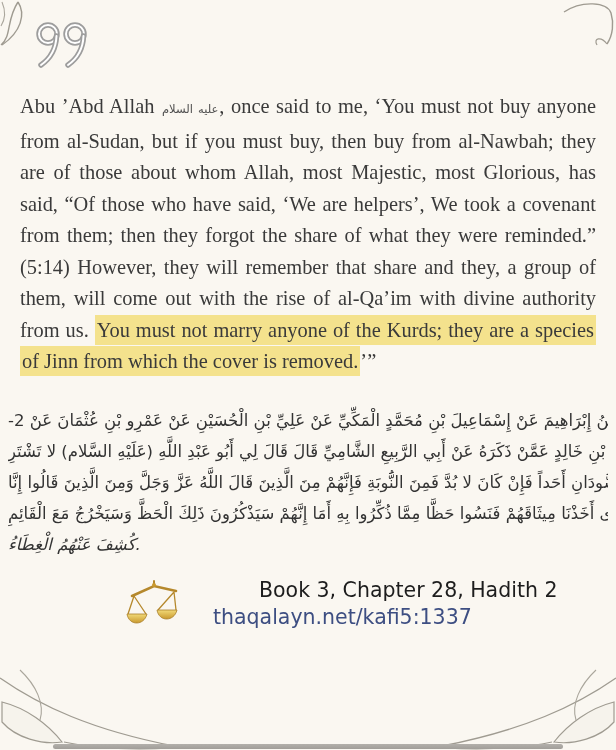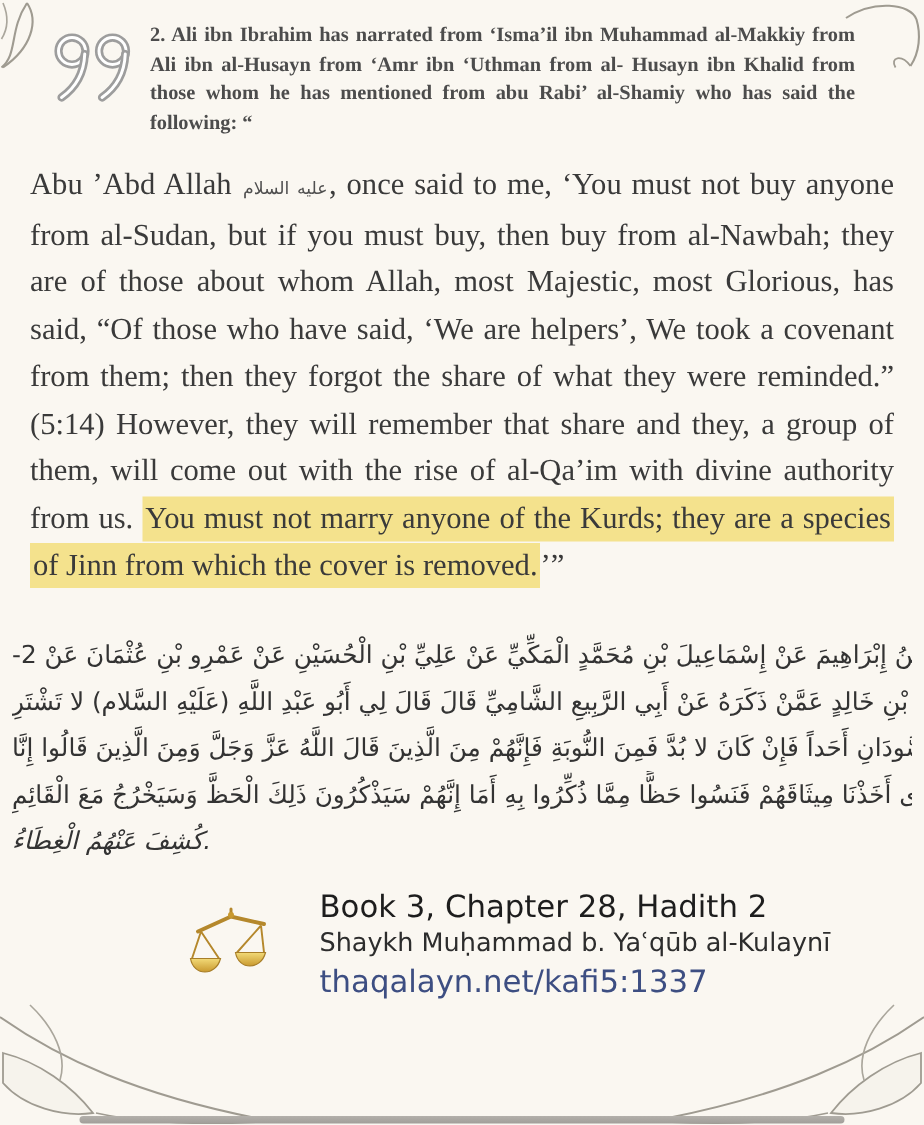--- a/index.html
+++ b/index.html
@@ -44,21 +44,21 @@
     line-height:31px;height:31px;
     text-align:justify;text-align-last:justify;
     overflow:hidden;white-space:nowrap;
   }
   .ar-line.last{text-align:right;text-align-last:left;font-style:italic;}
   
   .footer{display:flex;align-items:center;margin:14px 0 0 126px;}
   .scales{flex:0 0 56px;margin-top:2px;}
   .f-text{margin-left:31px;font-family:"DejaVu Sans",sans-serif;}
   .f-title{font-size:22.5px;color:#1d1d1d;line-height:29px;}
-  .f-ref{font-size:20.5px;color:#1d1d1d;line-height:28px;}
+  .f-ref{font-size:20.5px;color:#1d1d1d;line-height:28px;margin-left:46px;}
   .f-author{font-size:17px;color:#2d2d2d;line-height:23px;}
   .f-link{font-size:20.5px;color:#3d4e82;line-height:27px;cursor:pointer;}
   
   .corner{position:absolute;pointer-events:none;}
   .c-tl{top:0;left:0;}
   .c-tr{top:0;right:0;}
   .c-bl{bottom:0;left:0;}
   .c-br{bottom:0;right:0;}
   .bottom-bar{
     position:absolute;bottom:1px;left:53px;right:53px;height:5px;
@@ -104,21 +104,20 @@
         <circle cx="15" cy="16" r="9" stroke="#9d9d9d" stroke-width="5.5"></circle>
         <circle cx="15" cy="16" r="9" stroke="#ffffff" stroke-width="2"></circle>
         <path d="M23.5,18 C23,31 18,40 8,47" stroke="#9d9d9d" stroke-width="5.5"></path>
         <path d="M23.5,18 C23,31 18,40 8,47" stroke="#ffffff" stroke-width="2"></path>
         <circle cx="42" cy="16" r="9" stroke="#9d9d9d" stroke-width="5.5"></circle>
         <circle cx="42" cy="16" r="9" stroke="#ffffff" stroke-width="2"></circle>
         <path d="M50.5,18 C50,31 45,40 35,47" stroke="#9d9d9d" stroke-width="5.5"></path>
         <path d="M50.5,18 C50,31 45,40 35,47" stroke="#ffffff" stroke-width="2"></path>
       </g>
     </svg>
-    <div class="quote-text">2. Ali ibn Ibrahim has narrated from ‘Isma’il ibn Muhammad al-Makkiy from Ali ibn al-Husayn from ‘Amr ibn ‘Uthman from al- Husayn ibn Khalid from those whom he has mentioned from abu Rabi’ al-Shamiy who has said the following: “</div>
   </div>
 
   <p class="hadith-en"><span>Abu ’Abd Allah </span><span class="honorific">عليه السلام</span><span>, once said to me, ‘You must not buy anyone from al-Sudan, but if you must buy, then buy from al-Nawbah; they are of those about whom Allah, most Majestic, most Glorious, has said, “Of those who have said, ‘We are helpers’, We took a covenant from them; then they forgot the share of what they were reminded.” (5:14) However, they will remember that share and they, a group of them, will come out with the rise of al-Qa’im with divine authority from us. </span><mark class="hl">You must not marry anyone of the Kurds; they are a species of Jinn from which the cover is removed.</mark><span>’”</span></p>
 
   <div class="arabic">
     <div class="ar-line">‎-2 عَلِيُّ بْنُ إِبْرَاهِيمَ عَنْ إِسْمَاعِيلَ بْنِ مُحَمَّدٍ الْمَكِّيِّ عَنْ عَلِيِّ بْنِ الْحُسَيْنِ عَنْ عَمْرِو بْنِ عُثْمَانَ عَنْ</div>
     <div class="ar-line">الْحُسَيْنِ بْنِ خَالِدٍ عَمَّنْ ذَكَرَهُ عَنْ أَبِي الرَّبِيعِ الشَّامِيِّ قَالَ قَالَ لِي أَبُو عَبْدِ اللَّهِ (عَلَيْهِ السَّلام) لا تَشْتَرِ</div>
     <div class="ar-line">مِنَ السُّودَانِ أَحَداً فَإِنْ كَانَ لا بُدَّ فَمِنَ النُّوبَةِ فَإِنَّهُمْ مِنَ الَّذِينَ قَالَ اللَّهُ عَزَّ وَجَلَّ وَمِنَ الَّذِينَ قَالُوا إِنَّا</div>
     <div class="ar-line">نَصَارَى أَخَذْنَا مِيثَاقَهُمْ فَنَسُوا حَظًّا مِمَّا ذُكِّرُوا بِهِ أَمَا إِنَّهُمْ سَيَذْكُرُونَ ذَلِكَ الْحَظَّ وَسَيَخْرُجُ مَعَ الْقَائِمِ</div>
     <div class="ar-line last">كُشِفَ عَنْهُمُ الْغِطَاءُ.</div>
@@ -135,20 +134,19 @@
       <path d="M27,10 L27,5" stroke="#b5882c" stroke-width="2" stroke-linecap="round"></path>
       <path d="M5,20 L27,10 L49,15" fill="none" stroke="#b5882c" stroke-width="2.6" stroke-linecap="round"></path>
       <circle cx="27" cy="9" r="2" fill="#c9992e"></circle>
       <path d="M7,20 L1,38 M7,20 L19,38" stroke="#b5882c" stroke-width="1.3" fill="none"></path>
       <path d="M0,38 C2,50 17,50 20,38 Z" fill="url(#gold)" stroke="#a87e28" stroke-width="0.8"></path>
       <path d="M47,16 L31,34 M47,16 L49,34" stroke="#b5882c" stroke-width="1.3" fill="none"></path>
       <path d="M30,34 C32,46 47,46 50,34 Z" fill="url(#gold)" stroke="#a87e28" stroke-width="0.8"></path>
     </svg>
     <div class="f-text">
       <div class="f-ref">Book 3, Chapter 28, Hadith 2</div>
-      <div class="f-author">Shaykh Muḥammad b. Yaʿqūb al-Kulaynī</div>
       <div class="f-link">thaqalayn.net/kafi5:1337</div>
     </div>
   </div>
 
   <div class="bottom-bar"></div>
 
 </div>
 
 </body></html>

